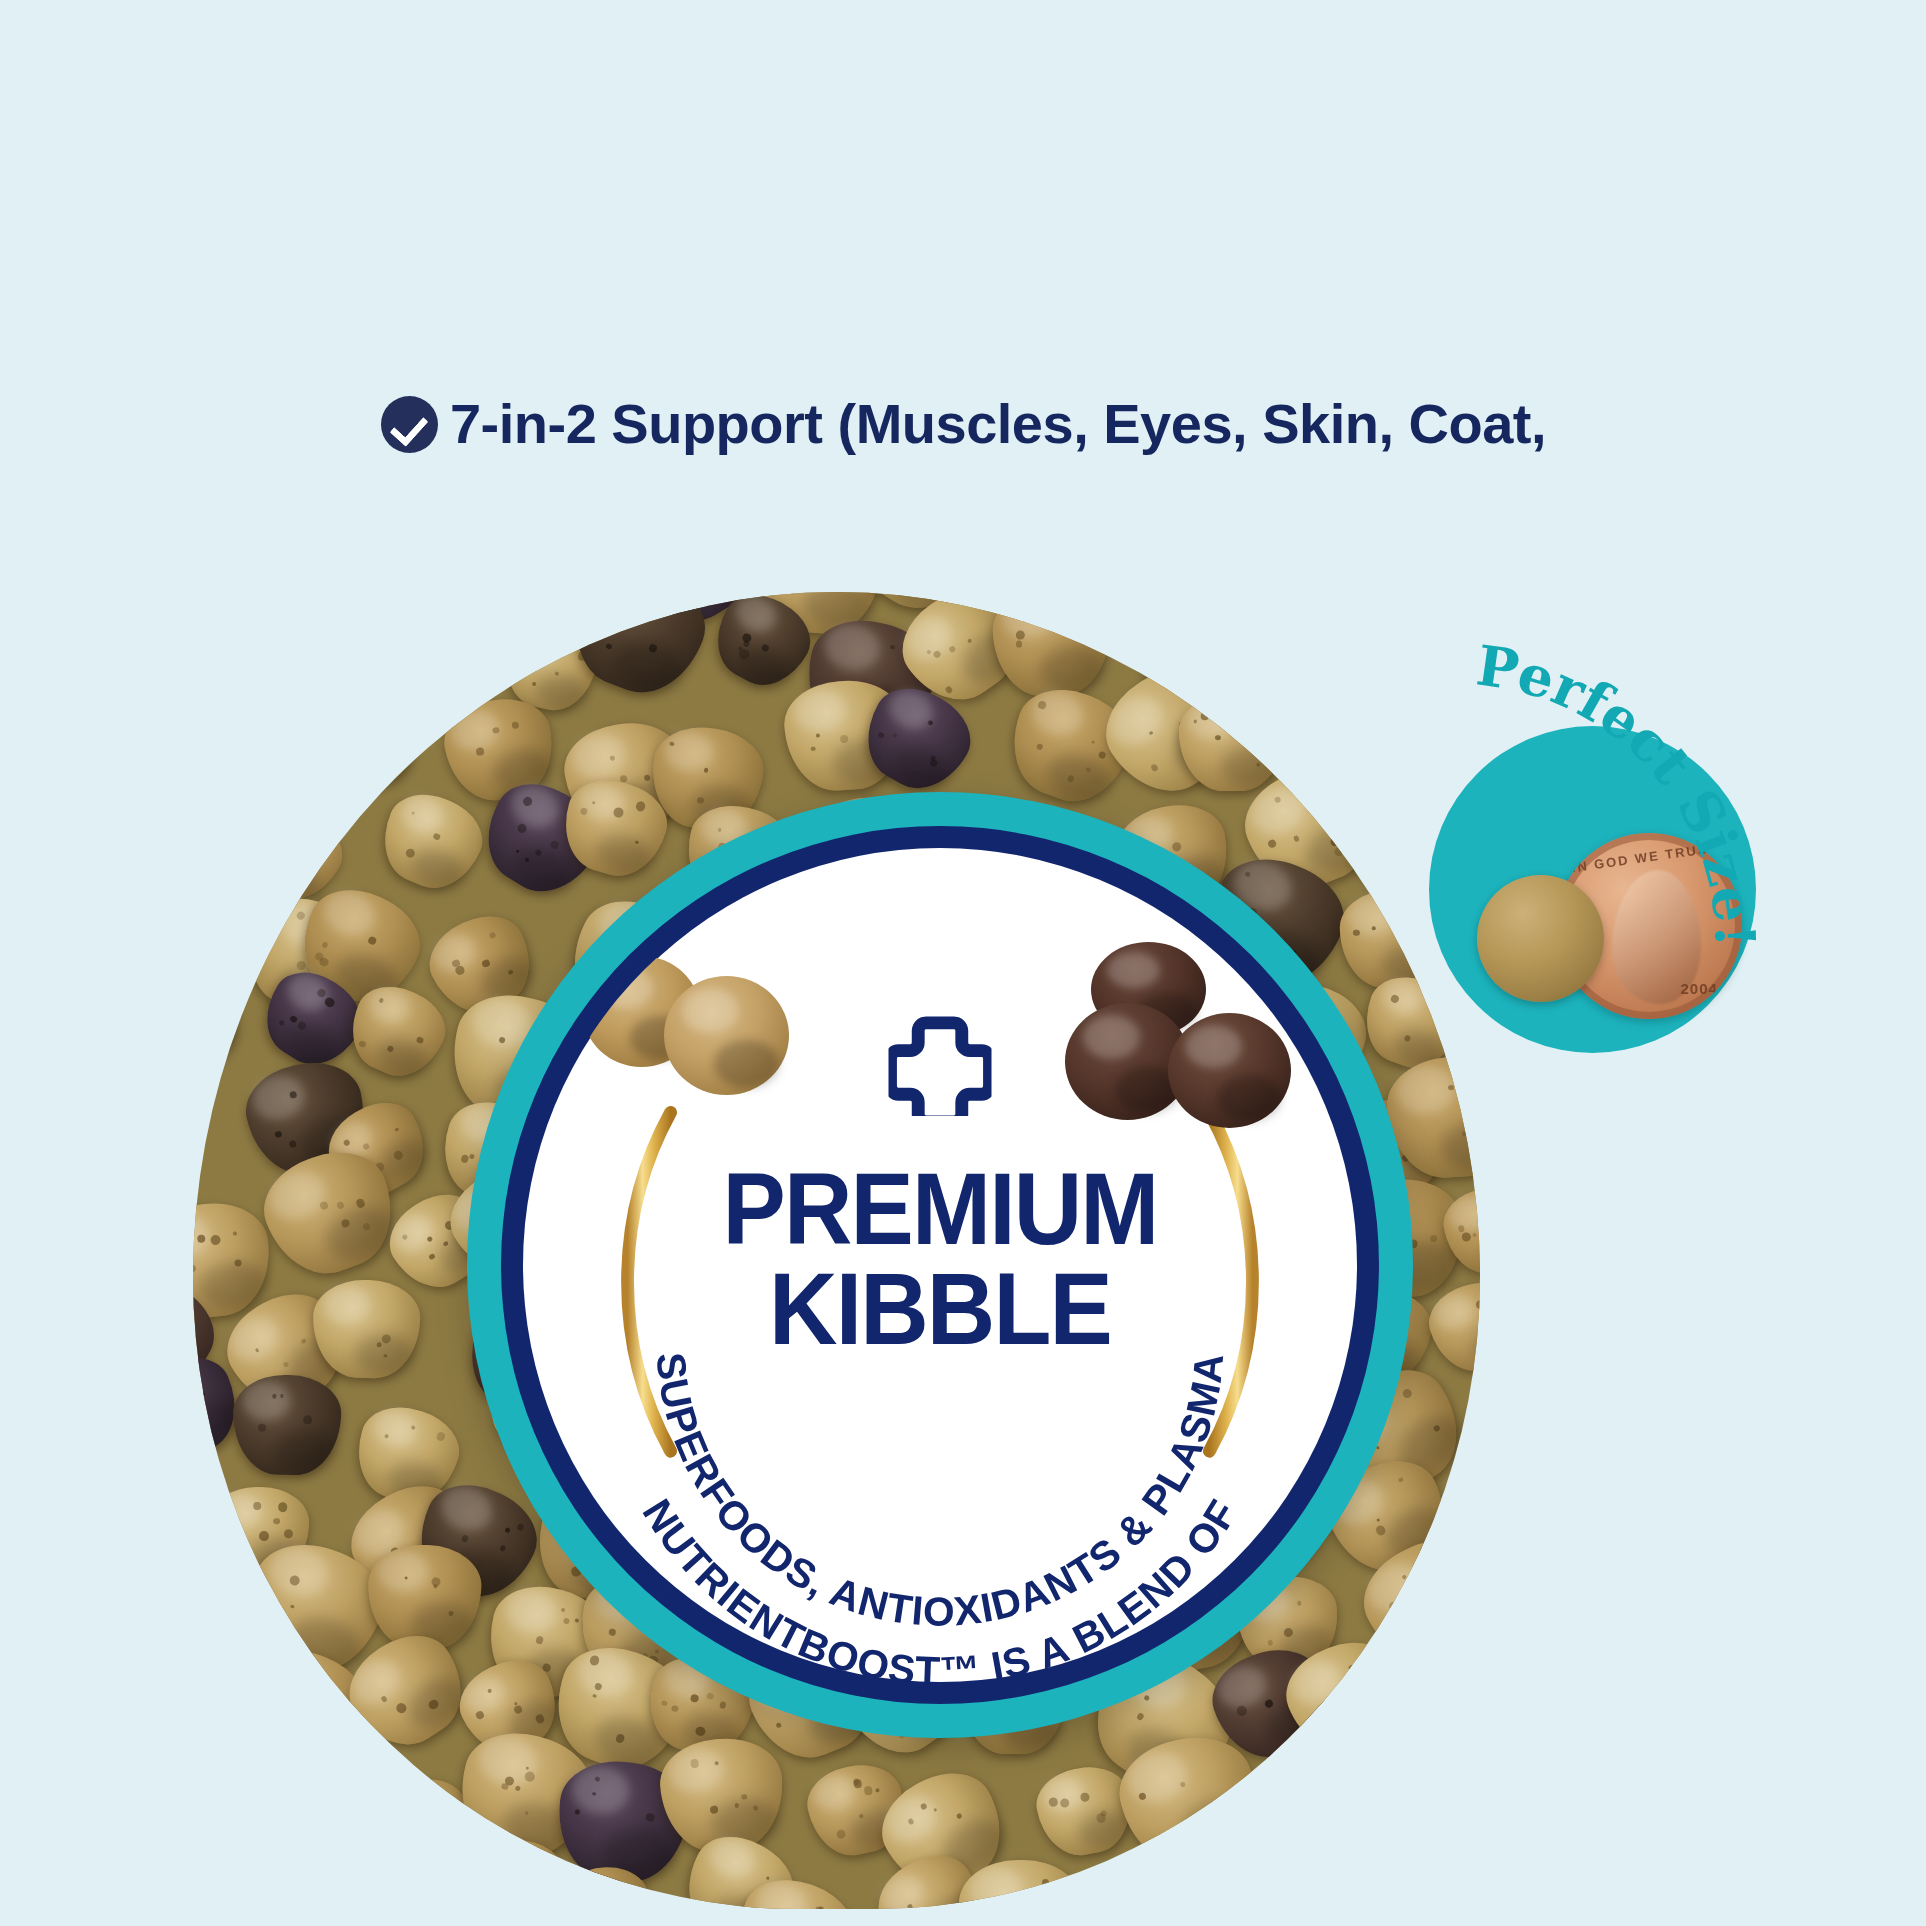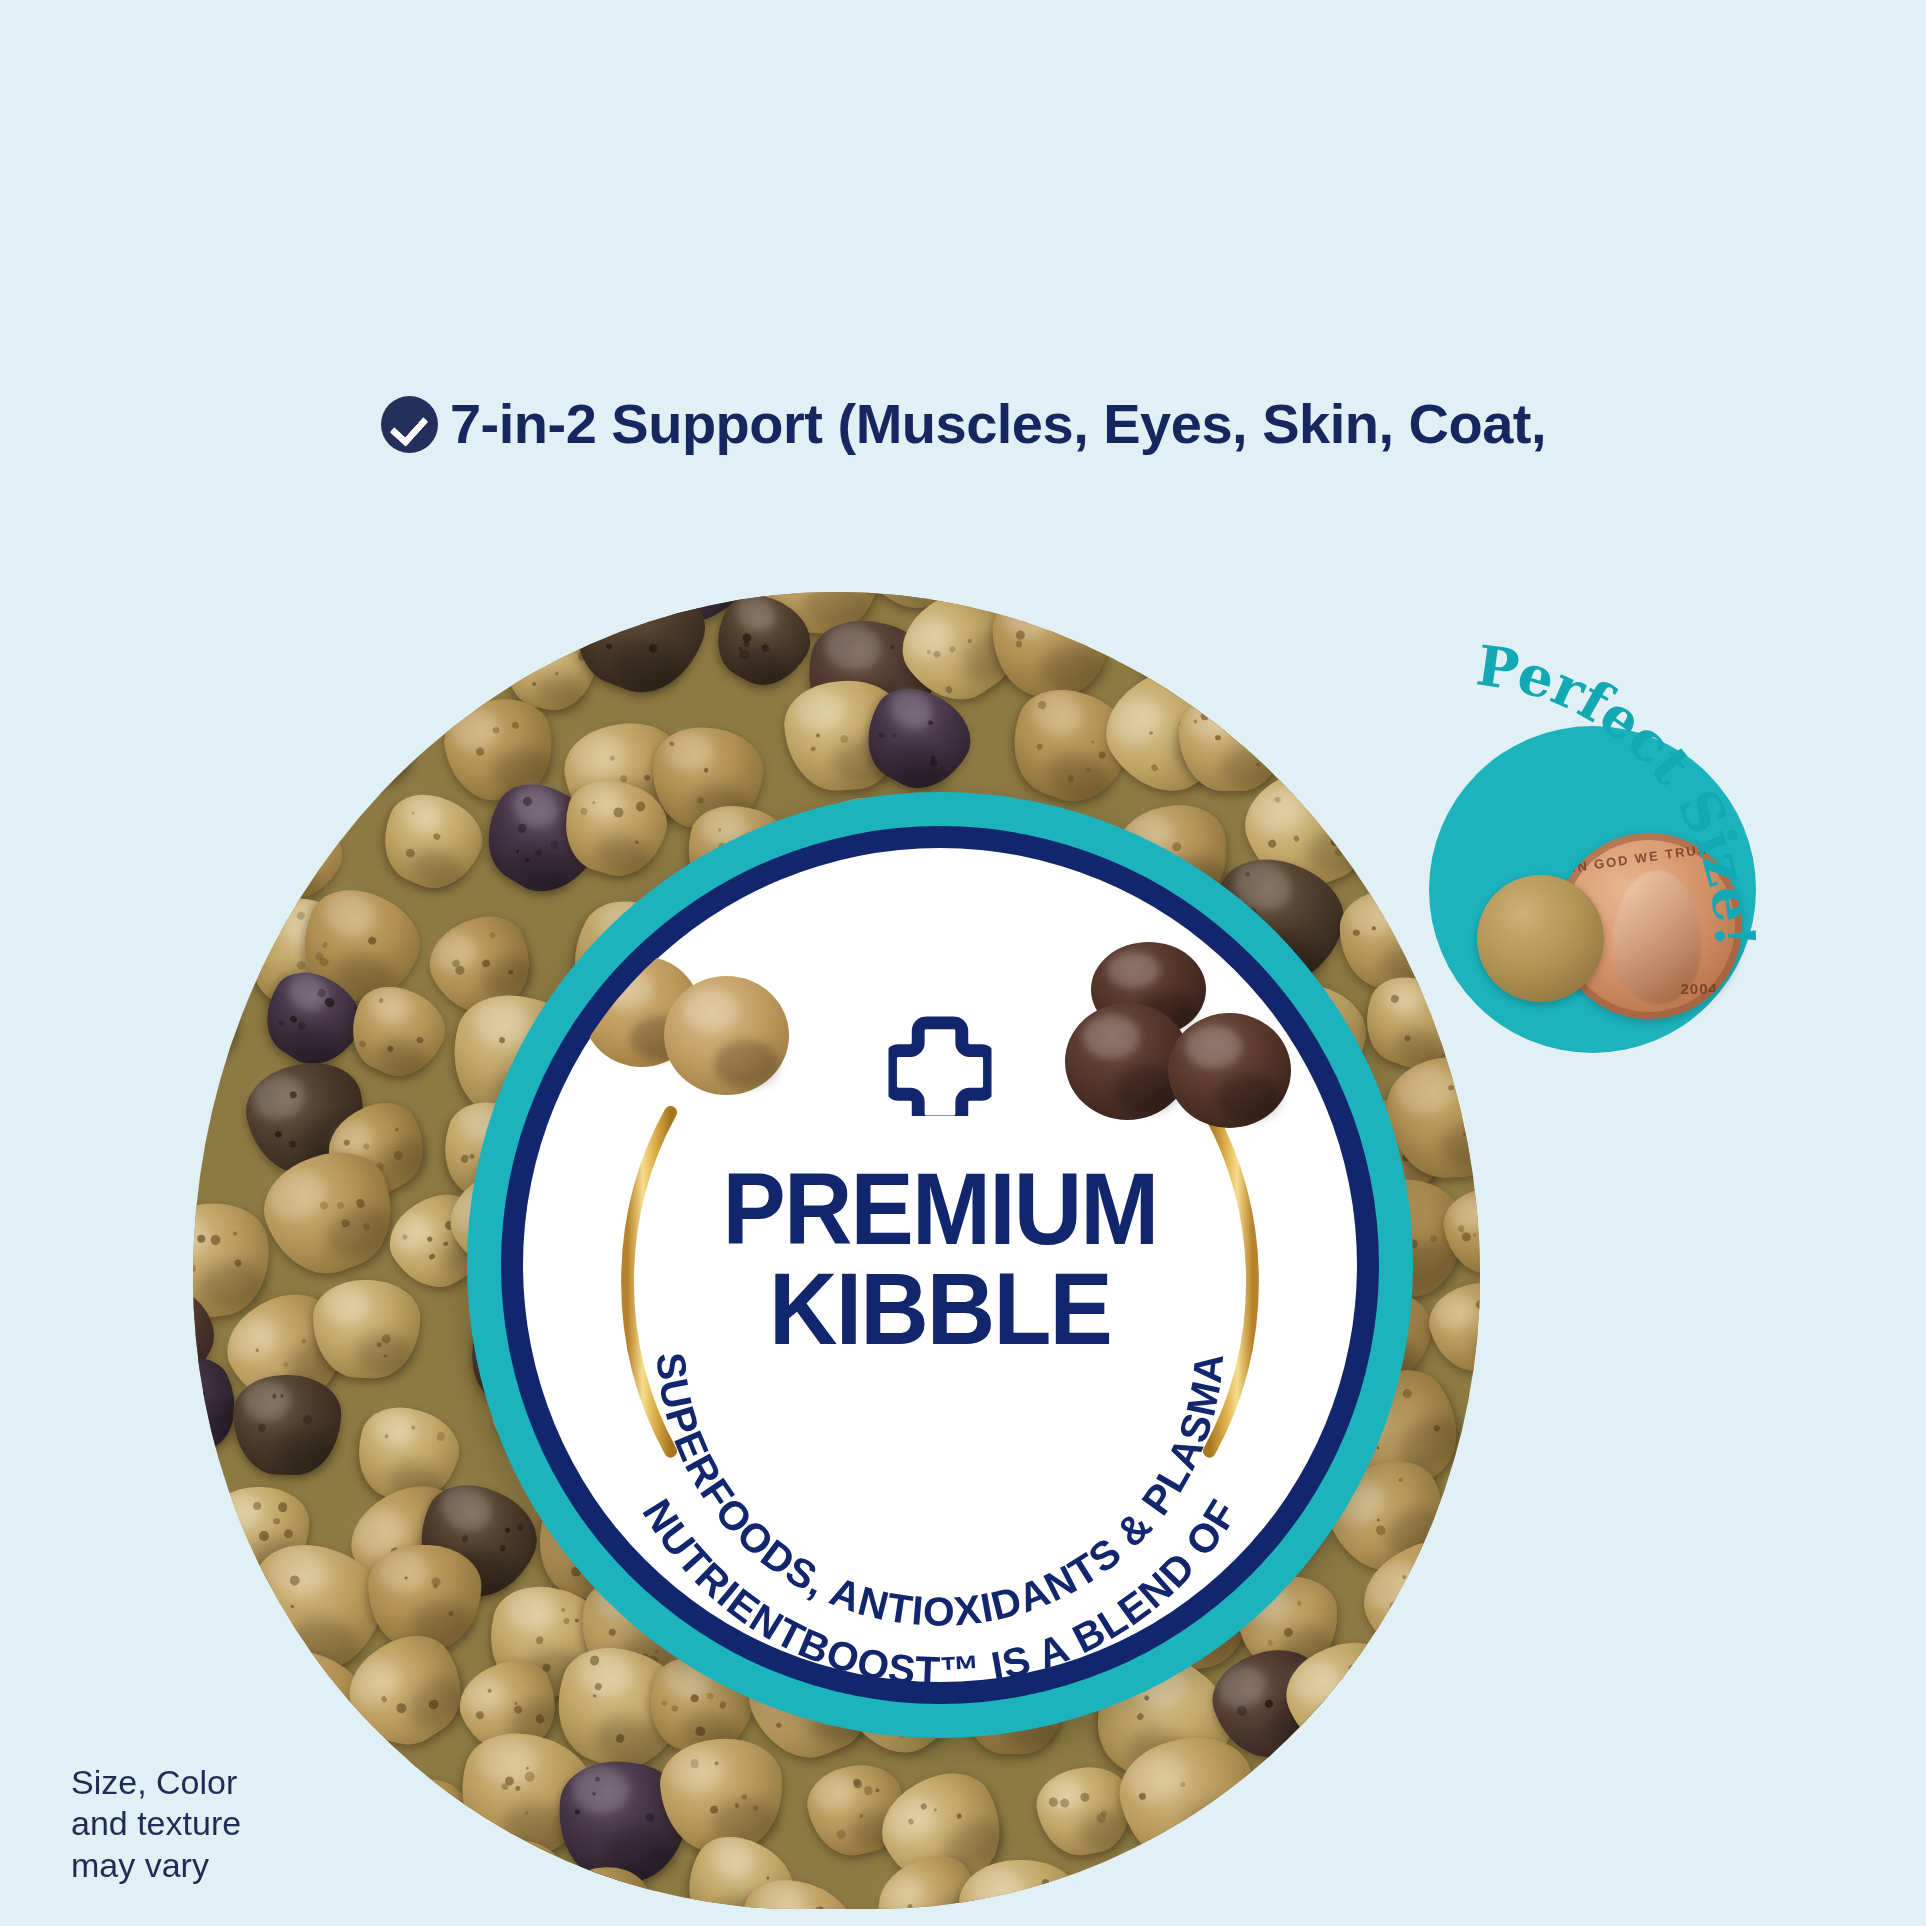--- a/index.html
+++ b/index.html
@@ -1336,20 +1336,15 @@
 
   <svg class="ps-label" viewBox="0 0 470 420">
     <defs>
       <path id="psArc" d="M 70 84 A 260 260 0 0 1 330 344"></path>
     </defs>
     <text font-size="56">
       <textPath href="#psArc" startOffset="4%">Perfect Size!</textPath>
     </text>
   </svg>
 
-  <div class="disclaimer">
-    <span>Size, Color</span>
-    <span>and texture</span>
-    <span>may vary</span>
-  </div>
 
 </div>
 
 
 </body></html>

